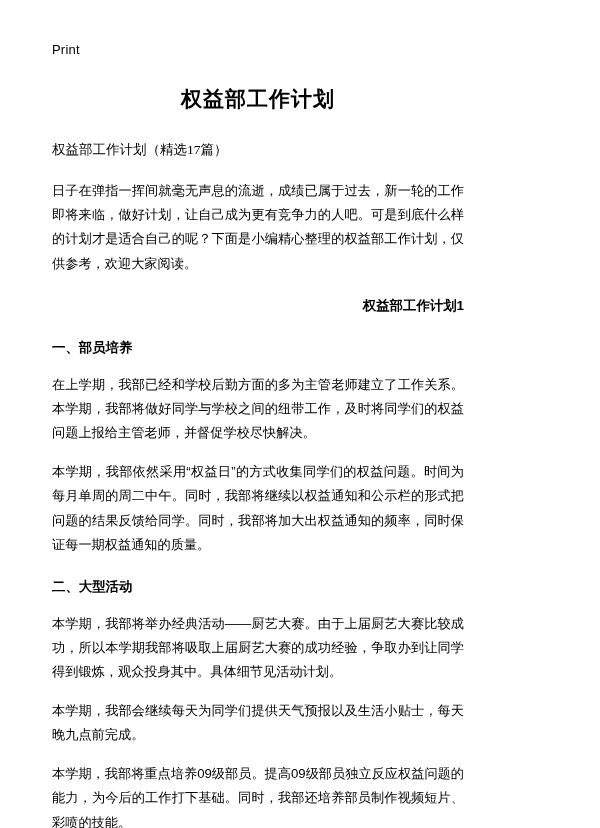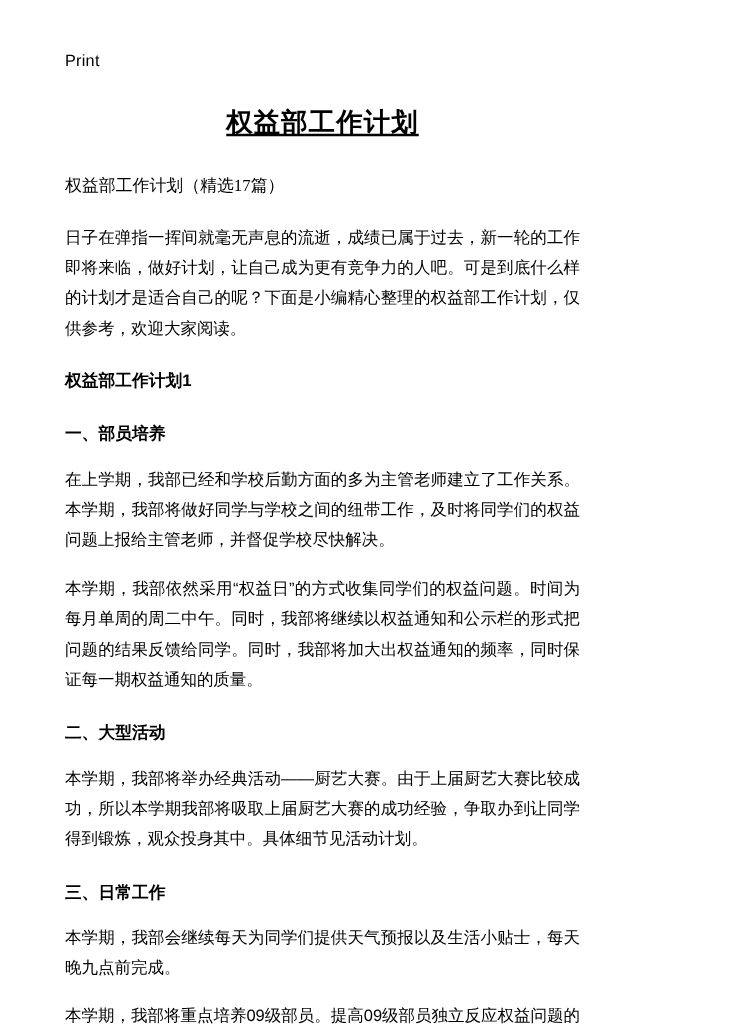--- a/index.html
+++ b/index.html
@@ -29,39 +29,39 @@
     display: inline-block;
     margin: 0 0 10px 0;
     letter-spacing: 0.2px;
   }
   .doc-title {
     text-align: center;
     font-size: 21px;
     font-weight: bold;
     margin: 18px 0 26px 0;
     letter-spacing: 1px;
-    text-decoration: underline;
   }
   .subtitle {
     font-size: 13.5px;
     margin: 0 0 18px 0;
     line-height: 1.6;
     font-family: Liberation Serif, serif;
   }
   p.body-text {
     font-size: 13.2px;
     line-height: 1.85;
     margin: 0 0 14px 0;
     text-align: justify;
   }
   h2.section-head {
     font-size: 13.4px;
     font-weight: bold;
     line-height: 1.8;
     margin: 18px 0 12px 0;
+    text-align: right;
   }
   h3.sub-head {
     font-size: 13.4px;
     font-weight: bold;
     line-height: 1.8;
     margin: 18px 0 12px 0;
   }
 </style>
 </head>
 <body>
@@ -75,19 +75,18 @@
   <div class="subtitle">权益部工作计划（精选17篇）</div>
 
   <div>
     <p class="body-text">日子在弹指一挥间就毫无声息的流逝，成绩已属于过去，新一轮的工作即将来临，做好计划，让自己成为更有竞争力的人吧。可是到底什么样的计划才是适合自己的呢？下面是小编精心整理的权益部工作计划，仅供参考，欢迎大家阅读。</p>
     <h2 class="section-head">权益部工作计划1</h2>
     <h3 class="sub-head">一、部员培养</h3>
     <p class="body-text">在上学期，我部已经和学校后勤方面的多为主管老师建立了工作关系。本学期，我部将做好同学与学校之间的纽带工作，及时将同学们的权益问题上报给主管老师，并督促学校尽快解决。</p>
     <p class="body-text">本学期，我部依然采用“权益日”的方式收集同学们的权益问题。时间为每月单周的周二中午。同时，我部将继续以权益通知和公示栏的形式把问题的结果反馈给同学。同时，我部将加大出权益通知的频率，同时保证每一期权益通知的质量。</p>
     <h3 class="sub-head">二、大型活动</h3>
     <p class="body-text">本学期，我部将举办经典活动——厨艺大赛。由于上届厨艺大赛比较成功，所以本学期我部将吸取上届厨艺大赛的成功经验，争取办到让同学得到锻炼，观众投身其中。具体细节见活动计划。</p>
-    <h3 class="sub-head">三、日常工作</h3>
     <p class="body-text">本学期，我部会继续每天为同学们提供天气预报以及生活小贴士，每天晚九点前完成。</p>
     <p class="body-text">本学期，我部将重点培养09级部员。提高09级部员独立反应权益问题的能力，为今后的工作打下基础。同时，我部还培养部员制作视频短片、彩喷的技能。</p>
 
   </div>
 
 </div>
 
 </body></html>

